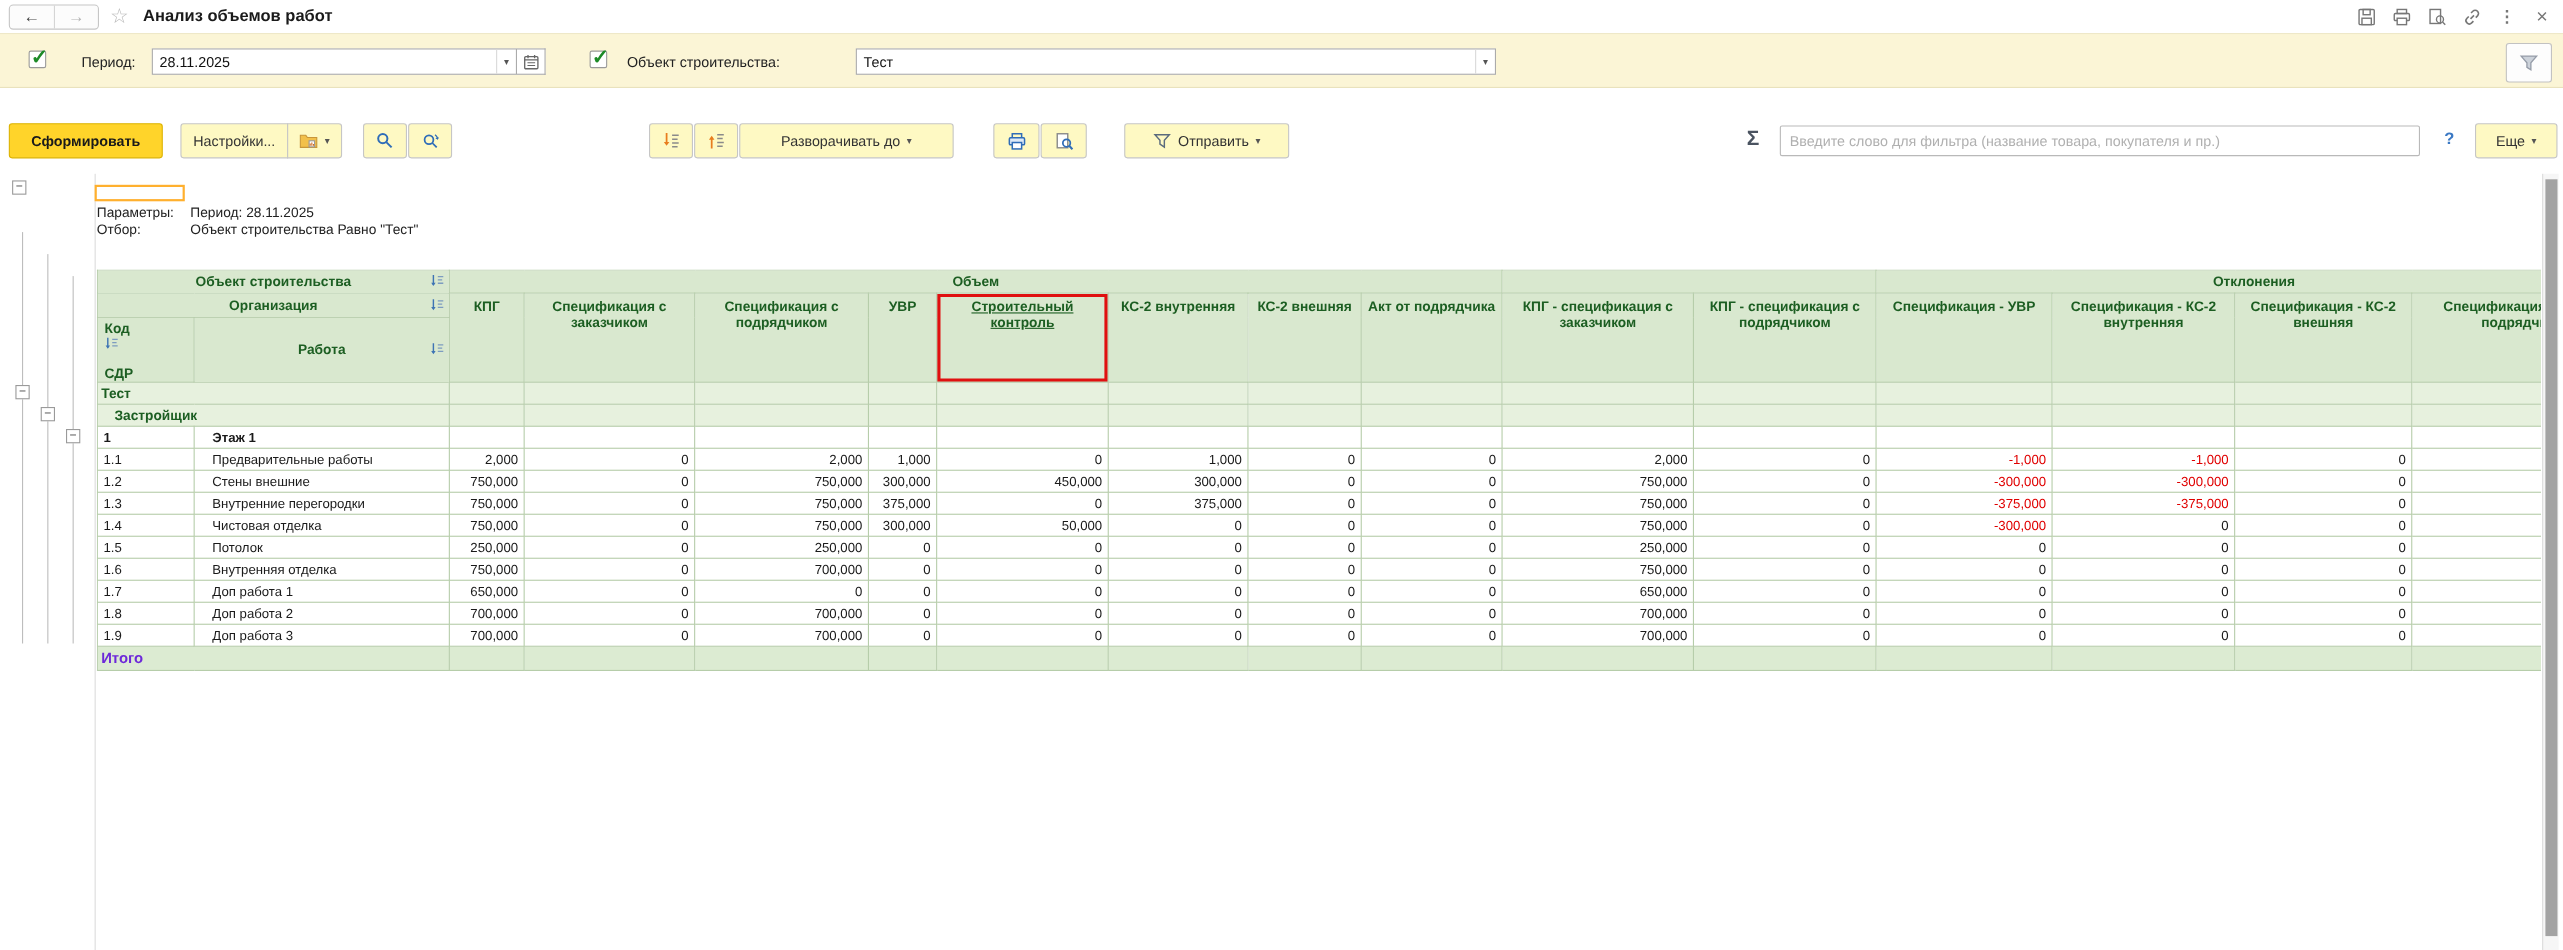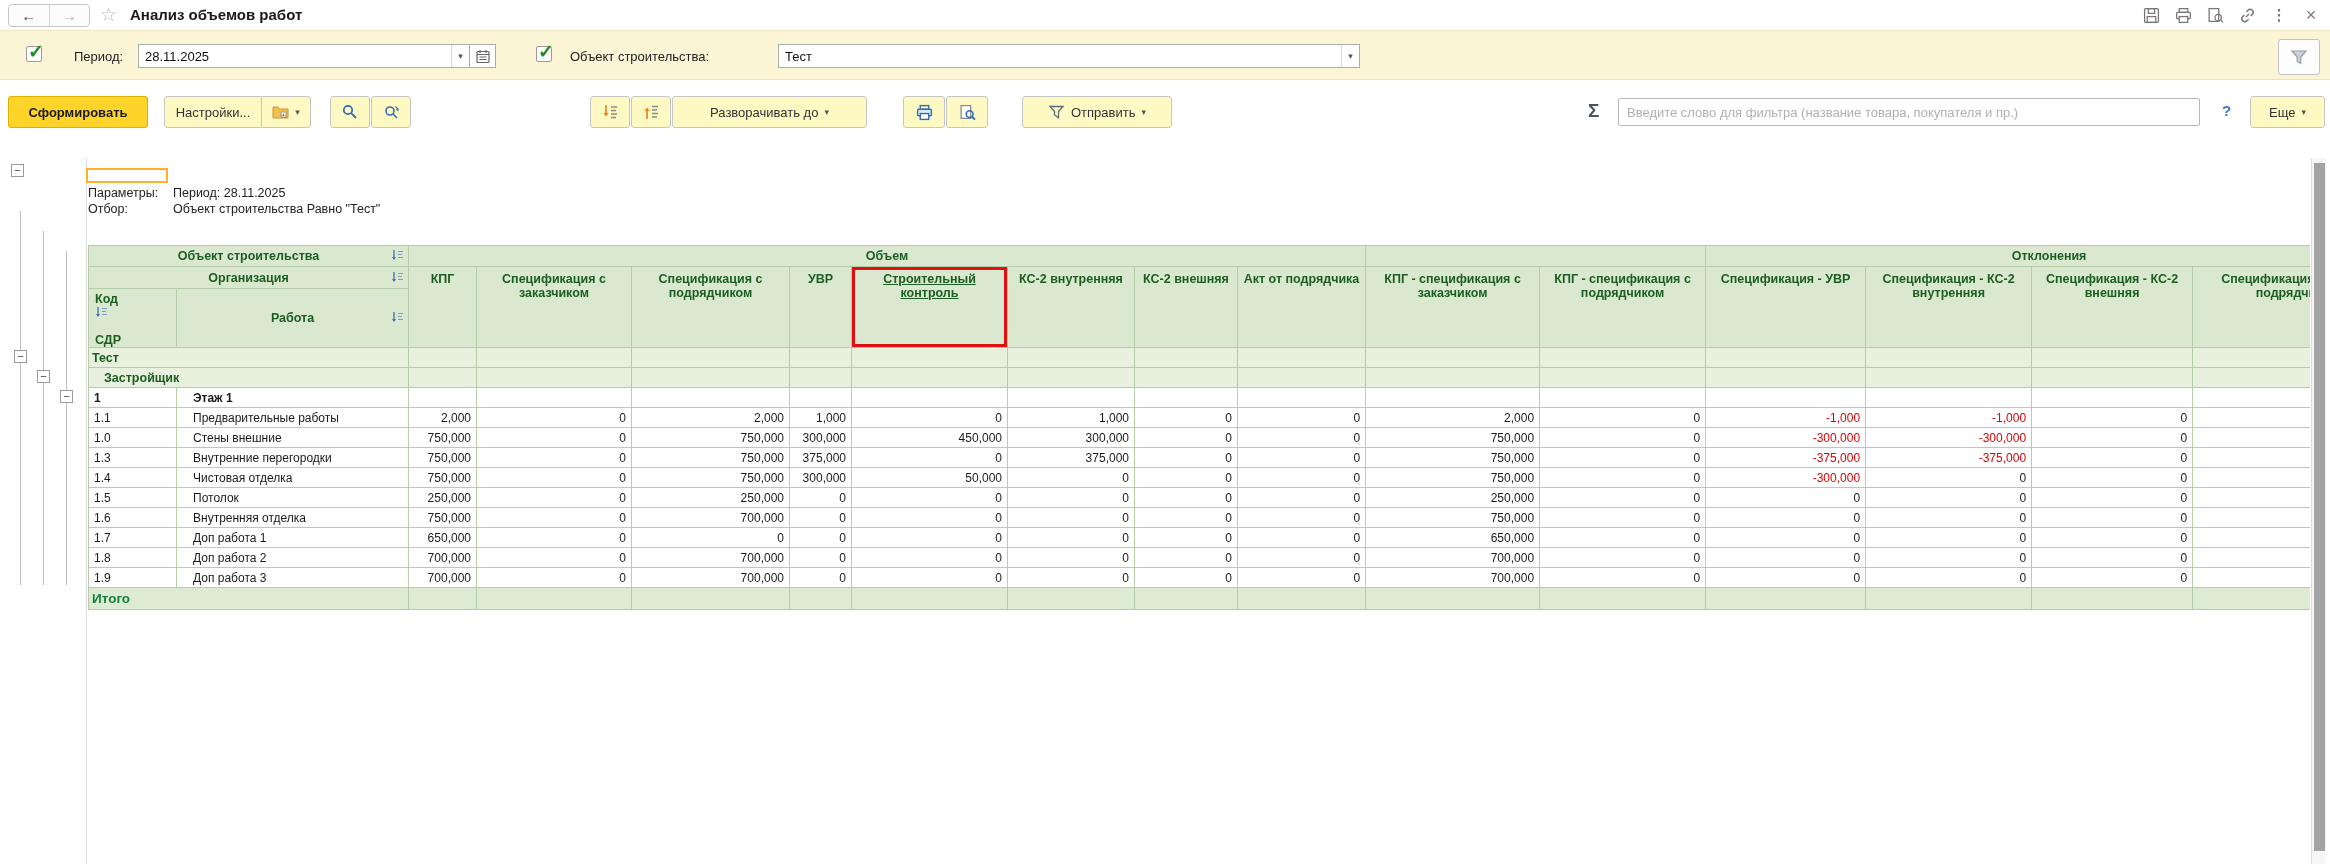--- a/index.html
+++ b/index.html
@@ -20,21 +20,21 @@
   .chk { position:absolute; top:15px; width:16px; height:16px; background:#fff; border:1px solid #9a9a9a; border-radius:2px; }
   .chk .mark { position:absolute; left:1px; top:-7px; color:#1d8a27; font-size:19px; font-weight:bold; }
   .flabel { position:absolute; top:18px; font-size:13px; color:#222; }
   .fieldbox { position:absolute; top:13px; height:24px; background:#fff; border:1px solid #ababab; display:flex; align-items:center; }
   .fieldbox input { border:0; outline:0; flex:1; height:100%; font-size:13px; font-family:"Liberation Sans",sans-serif; padding:0 6px; color:#111; background:transparent; }
   .combo-arrow { width:18px; height:100%; border-left:1px solid #d9d9d9; display:flex; align-items:center; justify-content:center; font-size:9px; color:#555; }
   .calbtn { position:absolute; top:13px; width:26px; height:24px; background:#fff; border:1px solid #ababab; border-left:0; display:flex; align-items:center; justify-content:center; }
   .funnelbtn { position:absolute; left:2278px; top:8px; width:42px; height:36px; border:1px solid #c2c2c2; border-radius:3px; background:#fdfdfd; display:flex; align-items:center; justify-content:center; }
 
   
-  .toolbar { position:absolute; left:0; top:96px; width:2122px; height:34px; }
+  .toolbar { position:absolute; left:0; top:112px; width:2122px; height:34px; }
   .tbtn { position:absolute; top:0; height:32px; border:1px solid #c6c6c6; border-radius:3px; background:#fef9c3; display:flex; align-items:center; justify-content:center; gap:6px; font-size:13px; color:#333; }
   .tbtn.primary { background:#ffd42a; border-color:#dcb200; font-weight:bold; color:#1a1a1a; }
   .caret { font-size:9px; color:#555; }
   .sigma { position:absolute; left:1588px; top:4px; font-size:19px; font-weight:bold; color:#4a5360; }
   .filterinput { position:absolute; left:1618px; top:2px; width:582px; height:28px; border:1px solid #b9b9b9; border-radius:2px; font-size:13px; padding:0 8px; color:#333; font-family:"Liberation Sans",sans-serif; }
   .filterinput::placeholder { color:#b0b0b0; }
   .help { position:absolute; left:2222px; top:6px; color:#3b79c4; font-weight:bold; font-size:15px; }
 
   
   .report { position:absolute; left:0; top:152px; width:2330px; height:712px; background:#fff; }
@@ -68,21 +68,21 @@
   td.num { text-align:right; white-space:nowrap; }
   td.neg { color:#e00000; }
   td.name { padding-left:16px; white-space:nowrap; }
   td.code { white-space:nowrap; }
   .b { font-weight:bold; }
   tr.row-group td { background:#e7f1de; }
   td.gname { color:#1c5e22; font-weight:bold; font-size:12.5px; white-space:nowrap; }
   td.gname.lvl0 { padding-left:3px; }
   td.gname.lvl1 { padding-left:15px; }
   tr.row-total td { background:#dcebd2; height:22px; }
-  td.tname { color:#15803d; font-weight:bold; font-size:13.5px; padding-left:3px; }
+  td.tname { color:#6d28d9; font-weight:bold; font-size:13.5px; padding-left:3px; }
 
   
   .vscroll { position:absolute; left:2311px; top:6px; bottom:0; width:15px; background:#f6f6f6; border-left:1px solid #ddd; }
   .vthumb { position:absolute; left:2px; top:5px; width:11px; height:688px; background:#a3a3a3; }
 
   svg { display:block; }
 </style>
 </head>
 <body>
 
@@ -436,21 +436,21 @@
             <td class="num" colspan="1">0</td>
             <td class="num" colspan="1">0</td>
             <td class="num" colspan="1">2,000</td>
             <td class="num" colspan="1">0</td>
             <td class="num neg" colspan="1">-1,000</td>
             <td class="num neg" colspan="1">-1,000</td>
             <td class="num" colspan="1">0</td>
             <td class="num" colspan="1"></td>
           </tr>
           <tr class="row-data">
-            <td class="code" colspan="1">1.0</td>
+            <td class="code" colspan="1">1.2</td>
             <td class="name" colspan="1">Стены внешние</td>
             <td class="num" colspan="1">750,000</td>
             <td class="num" colspan="1">0</td>
             <td class="num" colspan="1">750,000</td>
             <td class="num" colspan="1">300,000</td>
             <td class="num" colspan="1">450,000</td>
             <td class="num" colspan="1">300,000</td>
             <td class="num" colspan="1">0</td>
             <td class="num" colspan="1">0</td>
             <td class="num" colspan="1">750,000</td>

